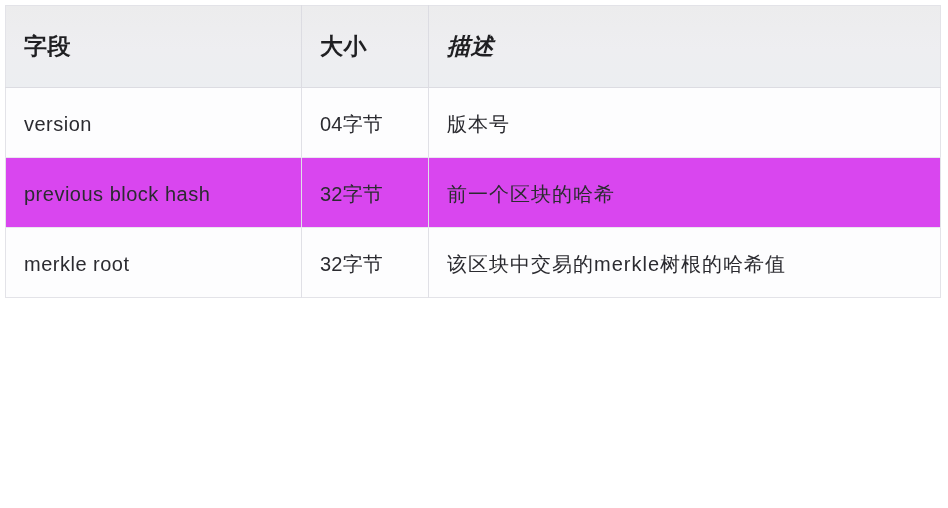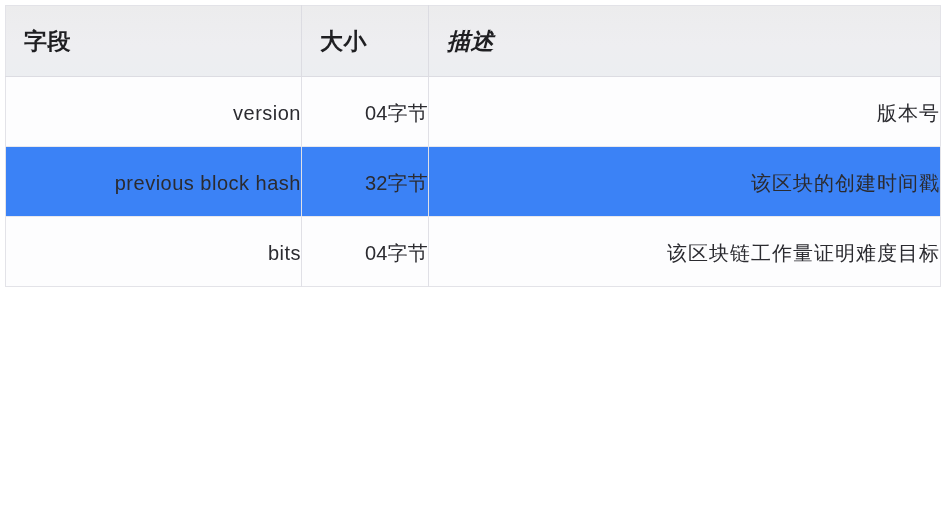--- a/index.html
+++ b/index.html
@@ -34,54 +34,54 @@
 
   table.spec-table col.col-field { width: 296px; }
   table.spec-table col.col-size  { width: 127px; }
   table.spec-table col.col-desc  { width: 512px; }
 
   thead tr.header-row {
     background: linear-gradient(to bottom, #ececed 0%, #eeeef1 55%, #eceef1 100%);
   }
 
   thead th {
-    height: 71px;
+    height: 82px;
     padding: 0 0 0 18px;
     text-align: left;
     vertical-align: middle;
     font-size: 23px;
     font-weight: bold;
     color: #1f1f22;
     letter-spacing: 0.6px;
     border-right: 1px solid #dcdce2;
     border-bottom: 1px solid #dcdce2;
     box-sizing: border-box;
     white-space: nowrap;
   }
   thead th:last-child { border-right: none; font-style: italic; }
 
   tbody td {
     height: 70px;
     padding: 4px 0 0 18px;
-    text-align: right;
+    text-align: left;
     vertical-align: middle;
     font-size: 20px;
     font-weight: normal;
     color: #2b2b30;
     letter-spacing: 0.5px;
     border-right: 1px solid #e0e0e6;
     border-bottom: 1px solid #e8e8ed;
     box-sizing: border-box;
     white-space: nowrap;
     overflow: hidden;
   }
   tbody td:last-child { border-right: none; }
 
   tbody tr.row-even { background: #fdfdfe; }
-  tbody tr.row-odd  { background: #3b82f6; }
+  tbody tr.row-odd  { background: #d946ef; }
   tbody tr:last-child td { border-bottom: none; }
 
   td.cell-size { letter-spacing: 0.2px; }
   td.cell-desc { letter-spacing: 1.0px; }
 </style>
 </head>
 <body>
 
 <div class="page">
   <table class="spec-table">
@@ -99,22 +99,22 @@
     </thead>
     <tbody>
       <tr class="row-even">
         <td class="cell-field">version</td>
         <td class="cell-size">04字节</td>
         <td class="cell-desc">版本号</td>
       </tr>
       <tr class="row-odd">
         <td class="cell-field">previous block hash</td>
         <td class="cell-size">32字节</td>
-        <td class="cell-desc">该区块的创建时间戳</td>
+        <td class="cell-desc">前一个区块的哈希</td>
       </tr>
       <tr class="row-even">
-        <td class="cell-field">bits</td>
-        <td class="cell-size">04字节</td>
-        <td class="cell-desc">该区块链工作量证明难度目标</td>
+        <td class="cell-field">merkle root</td>
+        <td class="cell-size">32字节</td>
+        <td class="cell-desc">该区块中交易的merkle树根的哈希值</td>
       </tr>
     </tbody>
   </table>
 </div>
 
 </body></html>

